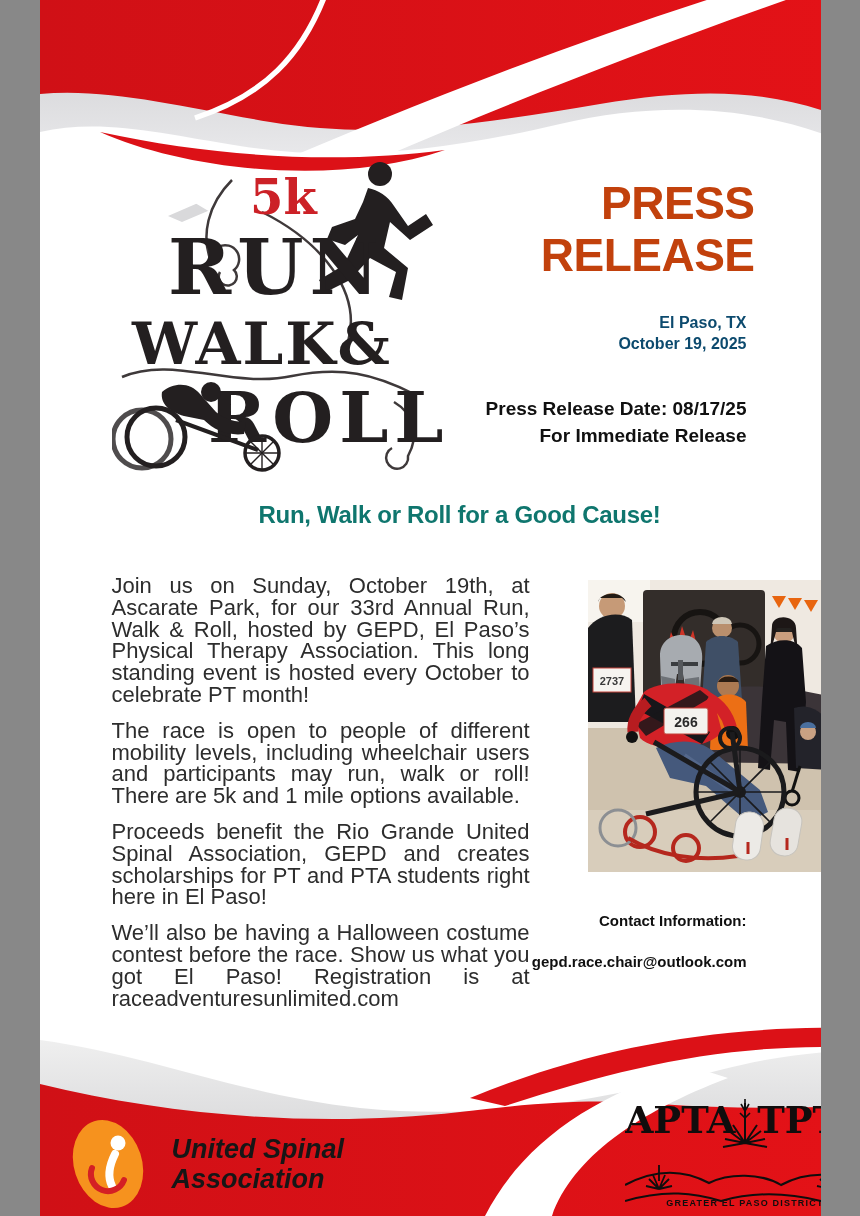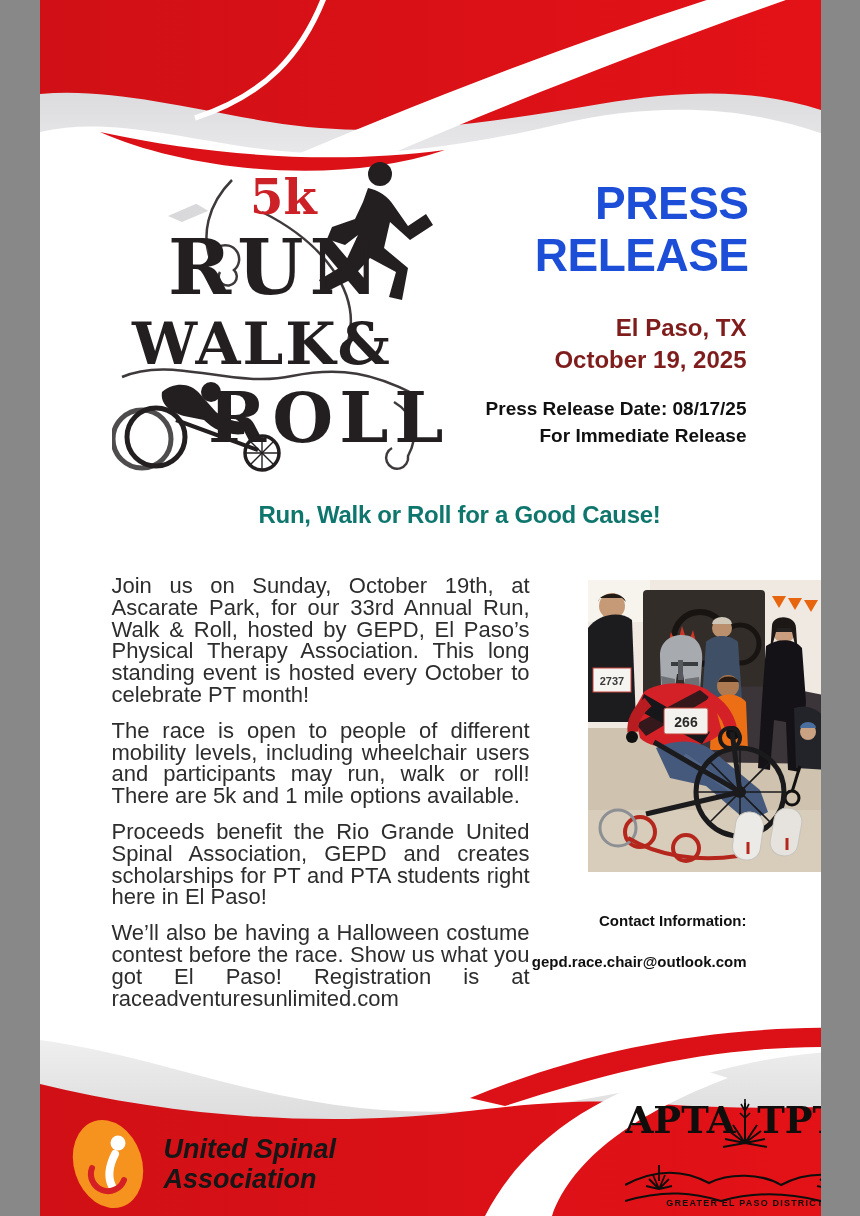--- a/index.html
+++ b/index.html
@@ -1,38 +1,38 @@
 <!DOCTYPE html>
 <html><head>
 <meta charset="utf-8">
 <style>
   html,body{margin:0;padding:0;background:#888;}
   .page{position:relative;width:781px;height:1216px;background:#ffffff;overflow:hidden;
         font-family:"Liberation Sans",sans-serif;margin:0 auto;}
   .abs{position:absolute;}
   
-  .press-title{top:178px;right:72px;text-align:right;font-size:46px;line-height:1.12;
-               font-weight:800;color:#1d4ed8;letter-spacing:-0.5px;}
-  .dateline{top:312px;right:74px;text-align:right;font-size:24px;line-height:1.32;
-            font-weight:700;color:#7f1d1d;}
+  .press-title{top:178px;right:66px;text-align:right;font-size:46px;line-height:1.12;
+               font-weight:800;color:#c2410c;letter-spacing:-0.5px;}
+  .dateline{top:312px;right:74px;text-align:right;font-size:16px;line-height:1.32;
+            font-weight:700;color:#0c4a6e;}
   .release-block{top:396px;right:74px;text-align:right;font-size:19px;line-height:1.42;
                  font-weight:700;color:#101010;}
   
   .headline{top:501px;left:0;width:840px;text-align:center;font-size:24px;font-weight:800;
             color:#0f766e;letter-spacing:-0.3px;}
   
   .body-copy{top:575px;left:72px;width:418px;color:#2d2d2d;font-size:22px;line-height:21.8px;}
   .body-copy p{margin:0 0 14px 0;text-align:justify;}
   .body-copy p:last-child{margin-bottom:0;}
   
   .contact{top:912px;right:74px;text-align:right;color:#101010;font-weight:700;font-size:15px;}
   .contact .c-head{margin-bottom:22px;}
   .contact .c-line{line-height:1.5;}
   
-  .usa-logo{left:26px;top:1116px;display:flex;align-items:center;gap:14px;}
+  .usa-logo{left:26px;top:1116px;display:flex;align-items:center;gap:22px;}
   .usa-text{font-weight:700;font-style:italic;font-size:27px;line-height:1.12;color:#161616;}
   svg text{font-family:"Liberation Sans",sans-serif;}
   .serif-txt{font-family:"DejaVu Serif",serif;}
 </style>
 </head>
 <body>
 
 <div class="page">
 
   <svg class="abs" style="left:0;top:0" width="860" height="260" viewBox="0 0 860 260">

